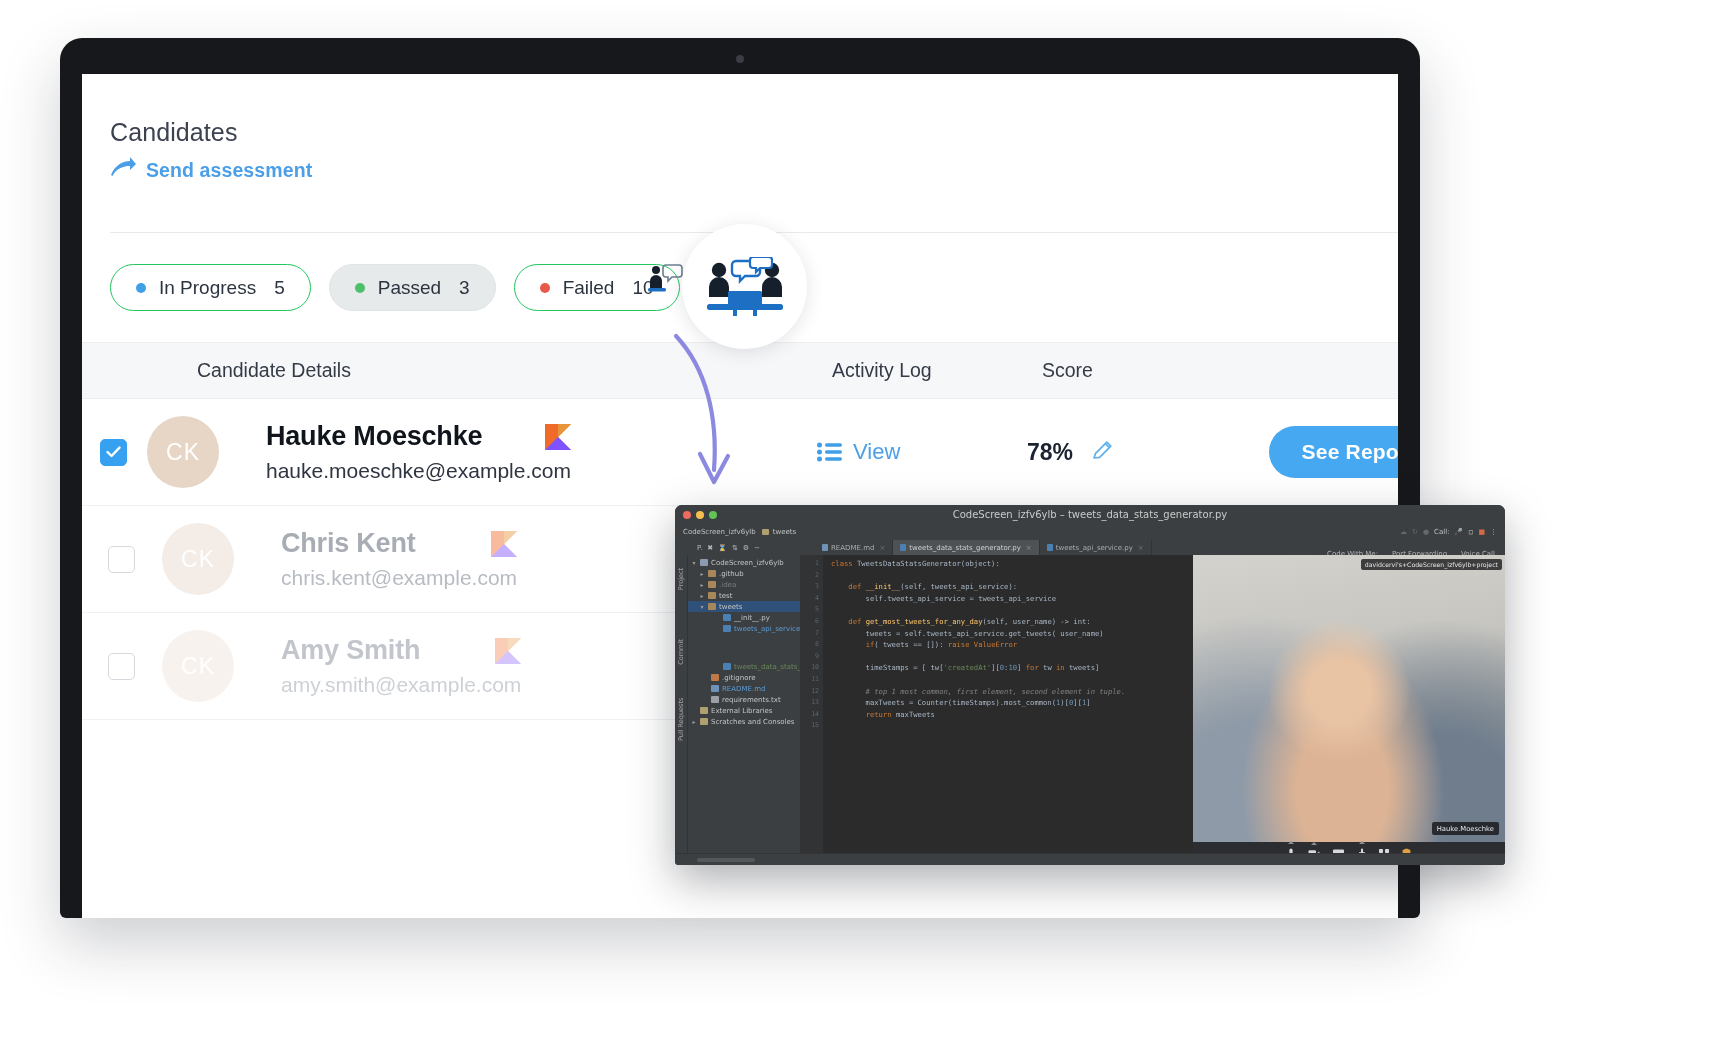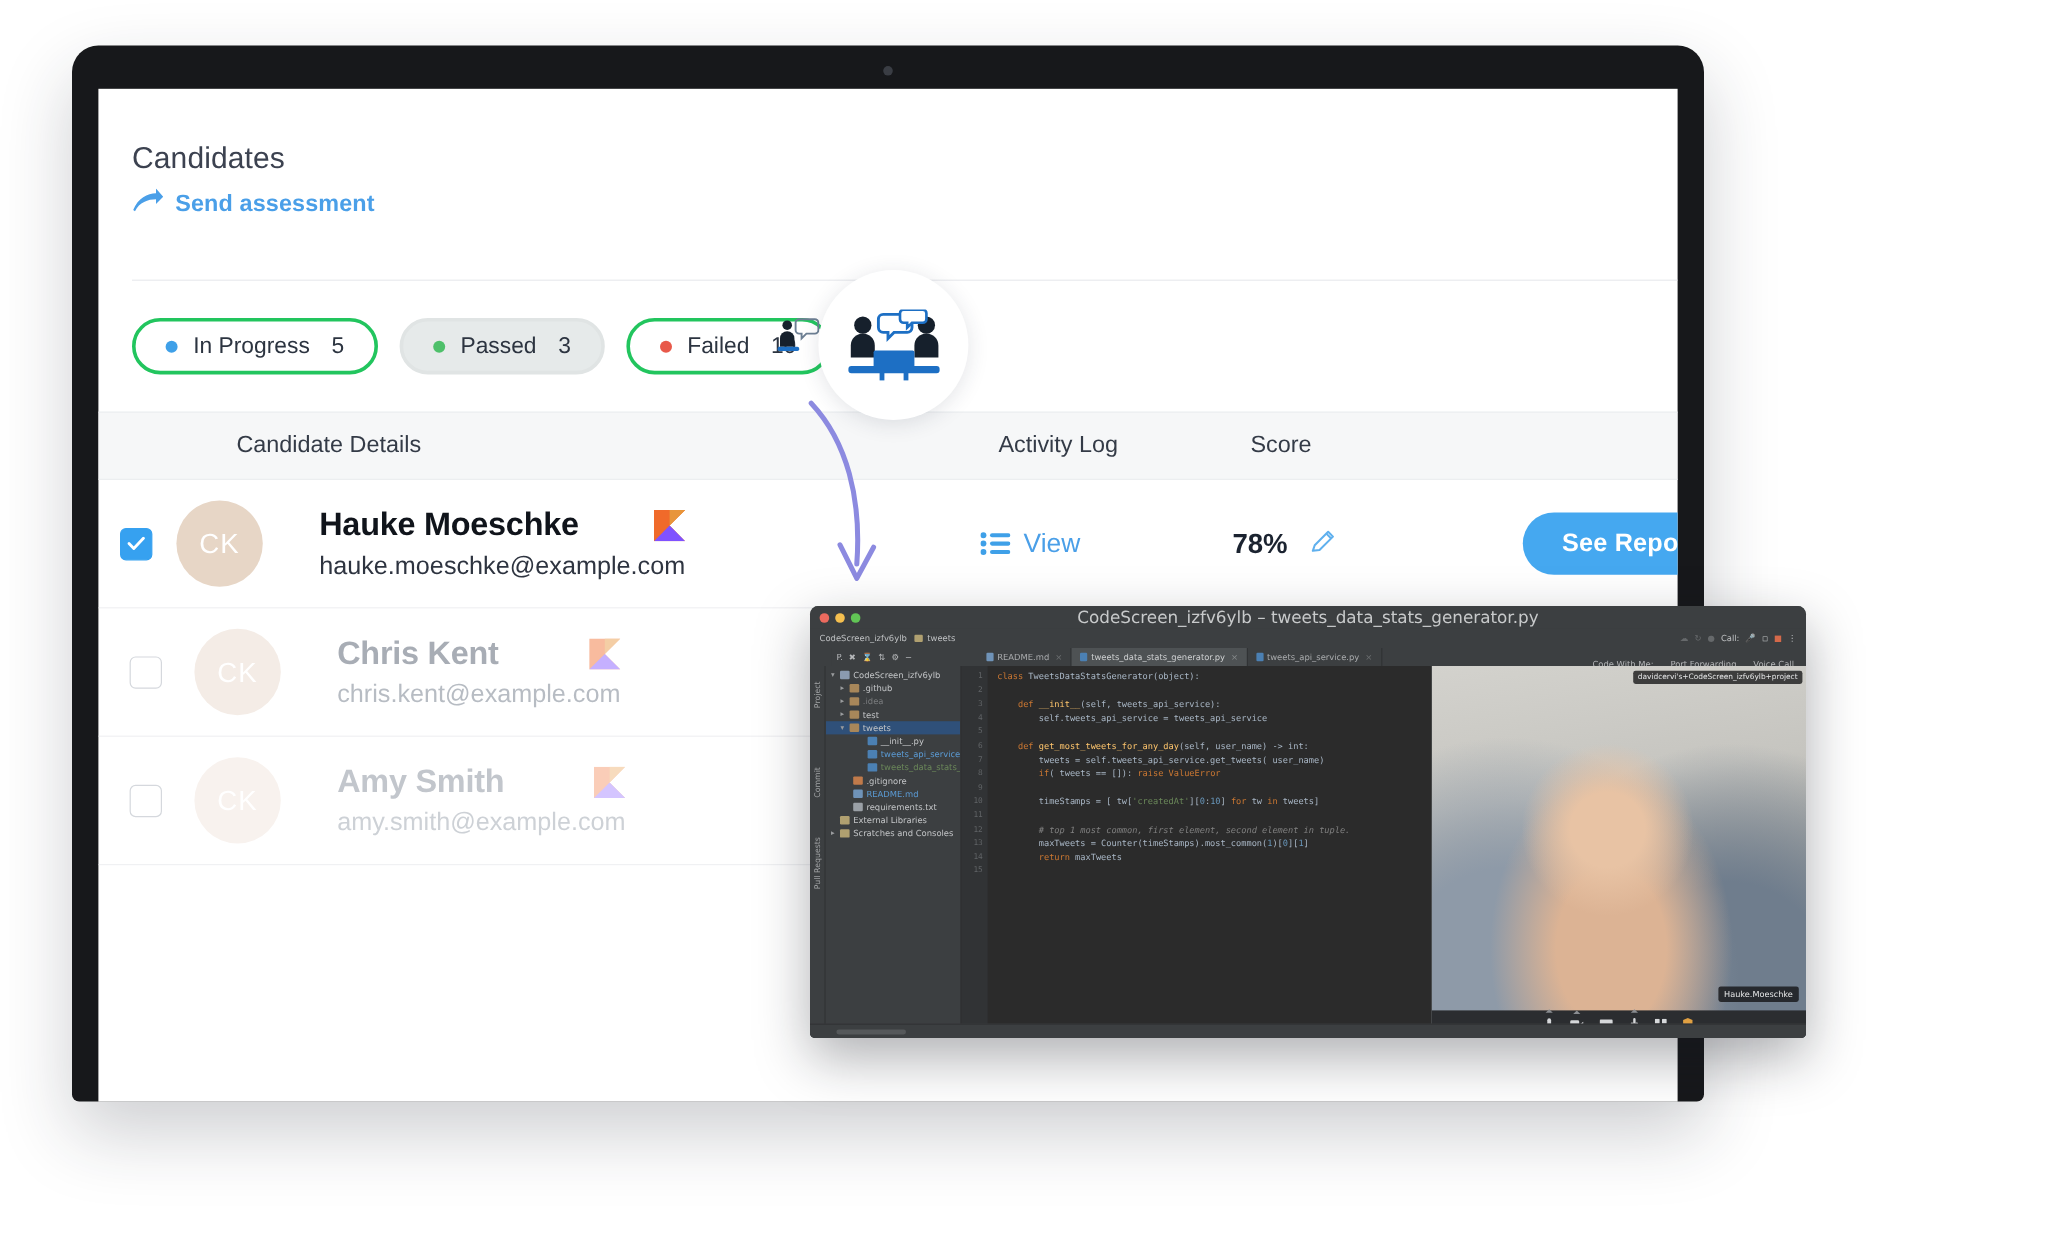--- a/index.html
+++ b/index.html
@@ -56,21 +56,21 @@
   }
 
   
   .filters {
     display:flex; align-items:center; gap:18px;
     padding:31px 0 0 28px; position:relative;
   }
   .chip {
     display:flex; align-items:center; gap:13px;
     height:47px; padding:0 25px;
-    border:3px solid #22c55e; border-radius:26px;
+    border:1px solid #22c55e; border-radius:26px;
     background:#fff; white-space:nowrap;
   }
   .chip.active { background:#e6eaea; border-color:#e0e4e4; }
   .chip .dot { width:10px; height:10px; border-radius:50%; flex:none; }
   .chip .name { font-size:19px; color:#2c3440; }
   .chip .cnt { font-size:19px; color:#2c3440; margin-left:5px; }
 
   .badge-circle {
     position:absolute; left:600px; top:-9px;
     width:125px; height:125px; border-radius:50%;
@@ -166,21 +166,21 @@
   }
   .ide-titlebar {
     height:19px; background:#3c3f41; display:flex; align-items:center;
     padding:0 8px; position:relative;
   }
   .tl { display:flex; gap:5px; }
   .tl span { width:8px;height:8px;border-radius:50%; display:block;}
   .tl .r{background:#ec6a5e}.tl .y{background:#f5bf4f}.tl .g{background:#61c555}
   .ide-title {
     position:absolute; left:0; right:0; text-align:center;
-    font-size:14px; color:#c8cacb; pointer-events:none;
+    font-size:10px; color:#c8cacb; pointer-events:none;
   }
 
   .ide-navbar {
     height:16px; background:#3c3f41; display:flex; align-items:center;
     padding:0 8px; gap:6px; font-size:7px; color:#bfc1c3;
   }
   .ide-navbar .spacer { flex:1; }
   .nav-crumb { display:flex; align-items:center; gap:4px; }
   .mini-folder { width:7px;height:6px;background:#b0a070;border-radius:1px; display:inline-block;}
   .nav-right { display:flex; align-items:center; gap:5px; }
@@ -237,21 +237,21 @@
   .tw { width:6px; text-align:center; font-size:6px; color:#9a9c9e; flex:none;}
   .ic { width:8px; height:7px; border-radius:1px; flex:none; }
   .ic.folder { background:#a8875a; }
   .ic.folderb { background:#8a9ab0; }
   .ic.py { background:#4b80b3; }
   .ic.md { background:#6f93b8; }
   .ic.txt { background:#9aa0a6; }
   .ic.git { background:#c07a4a; }
   .ic.lib { background:#b0a070; }
   .tnode.muted { color:#7a7c7e; }
-  .tnode.green { color:#6a8759; }
+  .tnode.green { color:#6a8759;margin-top:27px; }
   .tnode.blue  { color:#5b9bd5; }
 
   .editor { flex:1; background:#2b2b2b; display:flex; overflow:hidden; }
   .linenums {
     width:22px; background:#313335; color:#606366;
     font-family:"DejaVu Sans Mono", monospace; font-size:6.5px;
     text-align:right; padding:3px 4px 0 0; line-height:11.6px;
   }
   .code {
     flex:1; font-family:"DejaVu Sans Mono", monospace;

